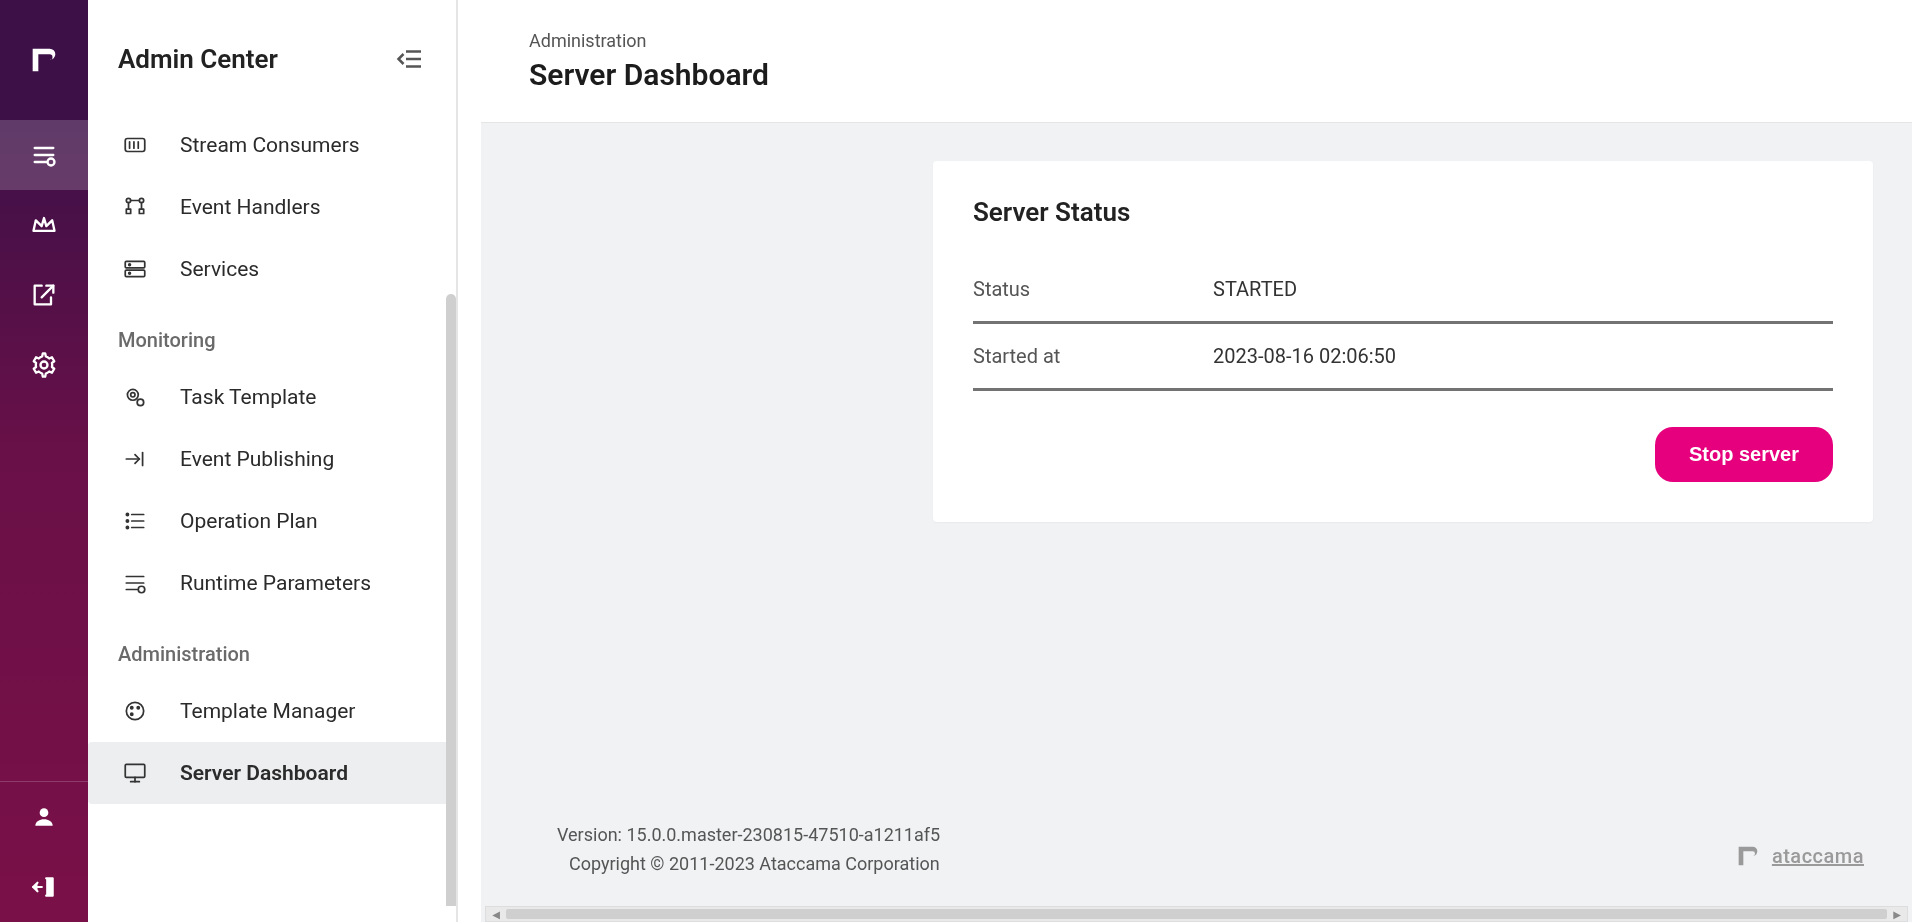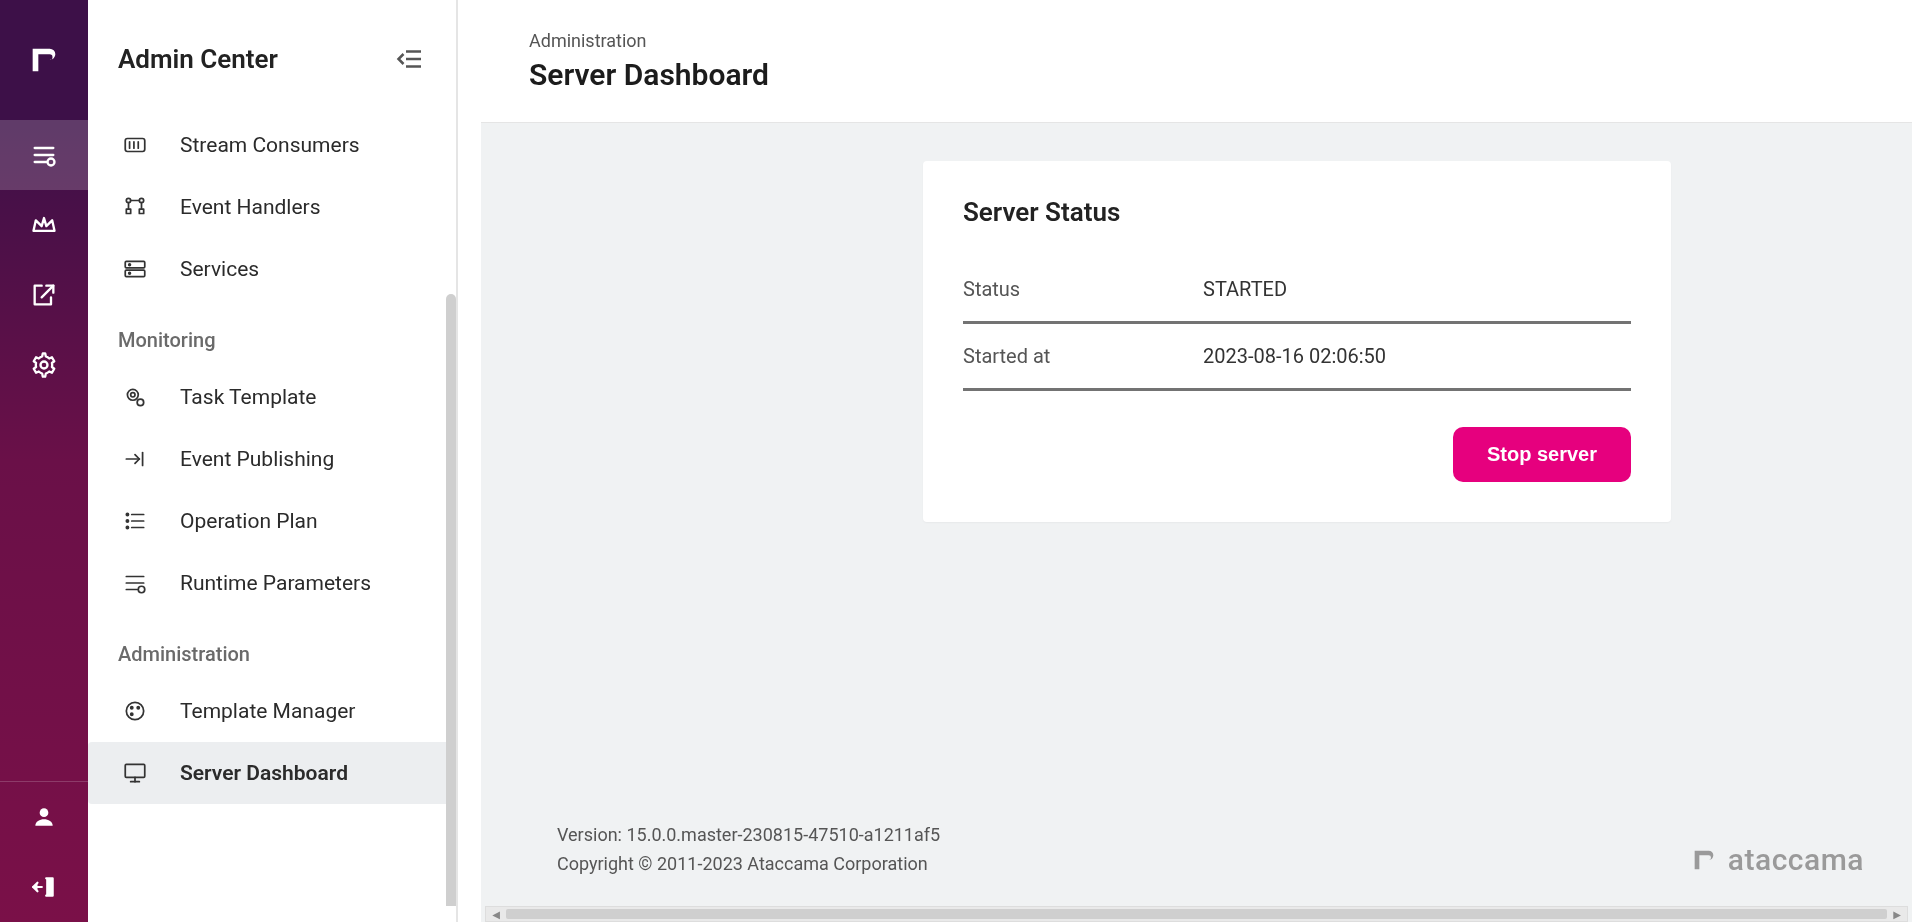--- a/index.html
+++ b/index.html
@@ -66,43 +66,43 @@
   .main-header {
     padding: 30px 48px 30px 48px; border-bottom:1px solid #e5e5e5; background:#fff;
   }
   .breadcrumb { font-size:18px; color:#555; }
   .page-title { font-size:30px; font-weight:600; color:#1c1c1c; margin-top:6px; }
 
   .main-body {
     flex:1; background:#f0f2f3; position:relative; overflow:hidden;
   }
   .card {
-    position:absolute; left:442px; top:38px; width:748px; background:#fff;
+    position:absolute; left:452px; top:38px; width:940px; background:#fff;
     border-radius:4px; box-shadow:0 1px 2px rgba(0,0,0,0.04);
     padding: 36px 40px 40px 40px;
   }
   .card h2 { font-size:26px; font-weight:600; color:#222; margin-bottom:30px; }
   .row { display:flex; padding:20px 0; border-bottom:3px solid #737373; font-size:20px; color:#333; }
   .row:last-of-type { border-bottom:none; }
   .row .label { width:240px; color:#555; }
   .card-actions { display:flex; justify-content:flex-end; margin-top:36px; }
   .btn-danger {
     background:#e6007e; color:#fff; border:none; font-size:20px; font-weight:600;
-    padding:16px 34px; border-radius:10px; cursor:pointer;
+    padding:16px 34px; border-radius:18px; cursor:pointer;
   }
 
   .main-footer {
     position:absolute; left:0; right:0; bottom:0; height:120px;
     background:#f0f2f3; padding: 22px 48px 10px 76px;
     font-size:18px; color:#555;
   }
   .main-footer .brand {
     position:absolute; right:48px; top:40px;
     display:flex; align-items:center; gap:10px; color:#9a9a9a;
-    font-size:30px; font-weight:500; letter-spacing:0.5px;
+    font-size:20px; font-weight:500; letter-spacing:0.5px;text-decoration:underline;
   }
   .main-footer .brand svg { width:28px; height:28px; }
 
   .hscroll {
     position:absolute; left:4px; right:4px; bottom:0; height:16px; background:#e9e9e9;
     border:1px solid #ddd;
   }
   .hscroll .thumb { position:absolute; left:20px; top:2px; height:10px; right:20px; background:#cfcfcf; border-radius:2px; }
   .hscroll .arrow { position:absolute; top:0; width:16px; height:14px; color:#888; font-size:10px; display:flex;align-items:center;justify-content:center; }
   .hscroll .arrow.left{left:2px;} .hscroll .arrow.right{right:2px;}
@@ -281,21 +281,21 @@
         <div class="label">Started at</div>
         <div>2023-08-16 02:06:50</div>
       </div>
       <div class="card-actions">
         <button class="btn-danger">Stop server</button>
       </div>
     </div>
 
     <div class="main-footer">
       <div>Version: 15.0.0.master-230815-47510-a1211af5</div>
-      <div style="margin-top:8px;">Copyright © 2011-2023 Ataccama Corporation</div>
+      <div style="margin-top:8px;margin-left:12px;">Copyright © 2011-2023 Ataccama Corporation</div>
       <div class="brand">
         <svg viewBox="0 0 24 24" fill="#9a9a9a">
             <path d="M4 4h12a4 4 0 0 1 4 4 4 4 0 0 1-4 4H8v8H4zM8 8v4h8a2 2 0 0 0 0-4z"></path>
           </svg>
         <span>ataccama</span>
       </div>
       <div class="hscroll">
         <div class="arrow left">◀</div>
         <div class="thumb"></div>
         <div class="arrow right">▶</div>

